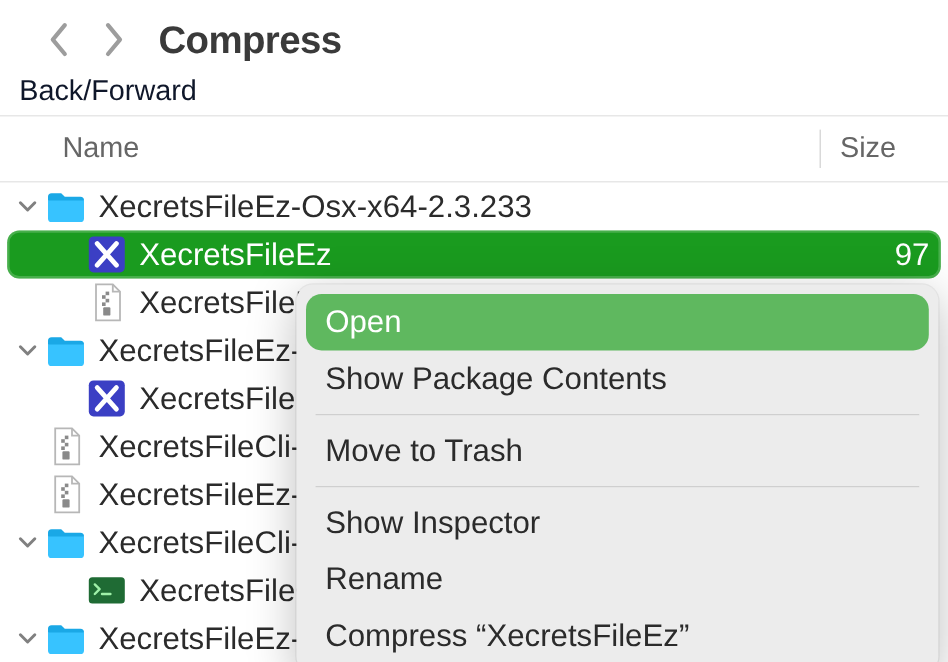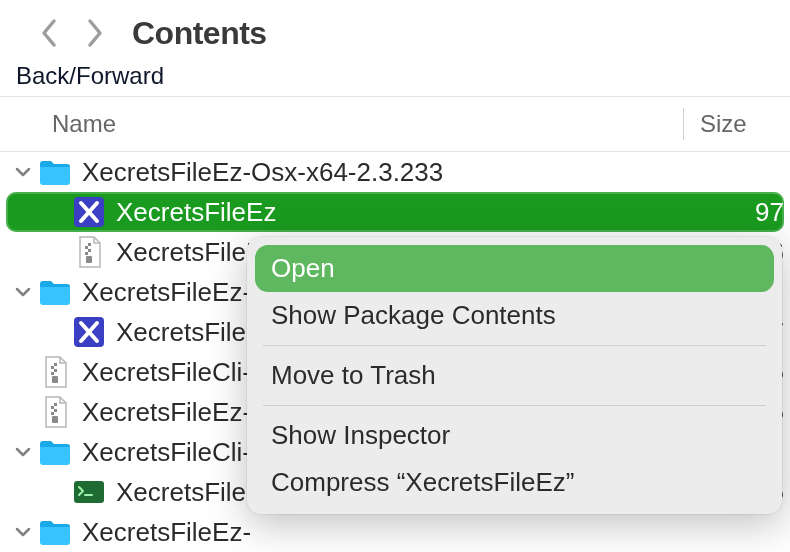--- a/index.html
+++ b/index.html
@@ -37,21 +37,21 @@
     padding-right: 6px;
   }
   .indent0 { padding-left: 12px; }
   .indent1 { padding-left: 46px; }
   .disclose { width: 22px; display:flex; align-items:center; justify-content:center; color:#808080; }
   .disclose svg { display:block; }
   .no-disc { width: 22px; }
   .icon { width: 34px; height: 34px; margin: 0 10px 0 4px; display:flex; align-items:center; justify-content:center; }
   .icon svg { display:block; }
   .label { flex: 1; overflow: hidden; }
-  .size { width: 48px; text-align: right; font-variant-numeric: tabular-nums; }
+  .size { width: 48px; text-align: center; font-variant-numeric: tabular-nums; }
 
   
   .row.selected {
     background: #1a9b1f;
     border-radius: 10px;
     margin: 0 6px;
     padding-right: 0;
     color: #ffffff;
     box-shadow: inset 0 0 0 2px rgba(255,255,255,0.2);
   }
@@ -80,21 +80,21 @@
       <svg width="18" height="30" viewBox="0 0 18 30">
           <polyline points="14,3 4,15 14,27" fill="none" stroke="currentColor" stroke-width="3.5" stroke-linecap="round" stroke-linejoin="round"></polyline>
         </svg>
     </span>
     <span class="nav-arrow">
       <svg width="18" height="30" viewBox="0 0 18 30">
           <polyline points="4,3 14,15 4,27" fill="none" stroke="currentColor" stroke-width="3.5" stroke-linecap="round" stroke-linejoin="round"></polyline>
         </svg>
     </span>
   </div>
-  <div class="title">Contents</div>
+  <div class="title">Compress</div>
 </div>
 <div class="nav-label">Back/Forward</div>
 <hr class="hr">
 
 <div class="columns">
   <div class="col-name">Name</div>
   <div class="col-size-wrap">
     <div class="col-divider"></div>
     <div class="col-size">Size</div>
   </div>
@@ -220,20 +220,21 @@
     </div>
   </div>
 
 <div class="menu" id="menu">
     <div class="menu-item sel">Open</div>
     <div class="menu-item">Show Package Contents</div>
     <hr class="menu-sep">
     <div class="menu-item">Move to Trash</div>
     <hr class="menu-sep">
     <div class="menu-item">Show Inspector</div>
+    <div class="menu-item">Rename</div>
     <div class="menu-item">Compress “XecretsFileEz”</div>
   </div>
 
 <svg width="0" height="0" style="position:absolute">
   <defs>
     <g id="ico-folder">
       <rect x="2" y="10" width="30" height="20" rx="3" fill="#37c3ff"></rect>
       <path d="M2 12 v-3 a3 3 0 0 1 3 -3 h8 l3 3 h13 a3 3 0 0 1 3 3 v0" fill="#1aa8e6"></path>
     </g>
     <g id="ico-app-x">

